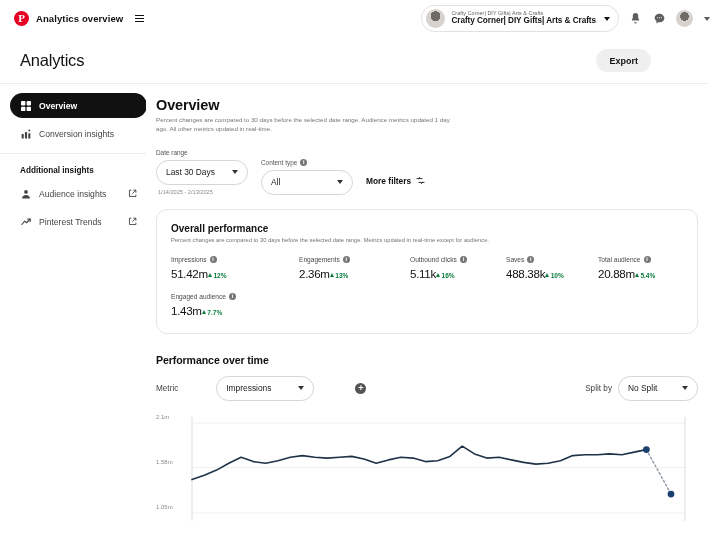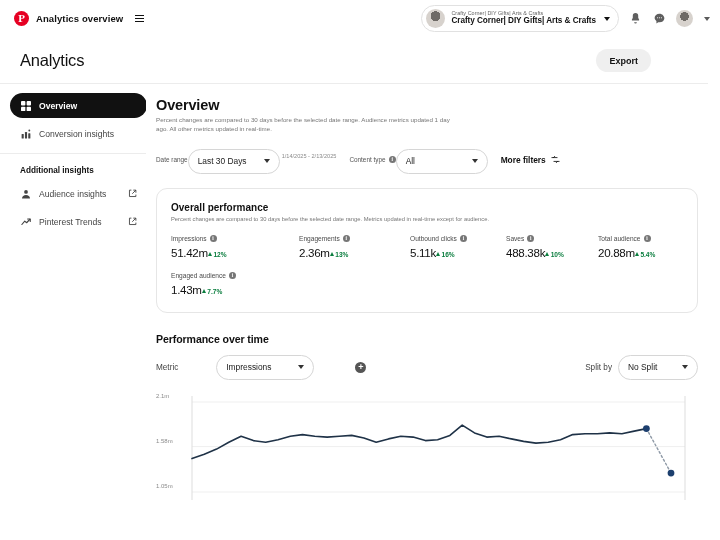--- a/index.html
+++ b/index.html
@@ -104,21 +104,21 @@
   }
 
   .page-title { font-size: 14.5px; font-weight: bold; padding: 13px 0 0 10px; letter-spacing: -.15px; }
   .page-sub {
     font-size: 6.2px; color: #767676; line-height: 1.45;
     padding: 3px 0 0 10px; max-width: 312px;
   }
 
   
   .filters { display: flex; align-items: flex-end; gap: 13px; padding: 15px 0 0 10px; }
-  .fgroup { display: flex; flex-direction: row; }
+  .fgroup { display: flex; flex-direction: column; }
   .flabel { font-size: 6.4px; color: #555; margin-bottom: 4px; display: flex; align-items: center; gap: 3px; }
   .select {
     display: flex; align-items: center;
     width: 92px; height: 25px;
     border: 1px solid #d6d6d6; border-radius: 13px;
     padding: 0 9px; font-size: 8.4px; color: #222; background: #fff;
   }
   .select .chev { margin-left: auto; border-top-color: #333; }
   .daterange-note { font-size: 5.6px; color: #8a8a8a; margin-top: 4px; padding-left: 2px; }
   .more-filters {

